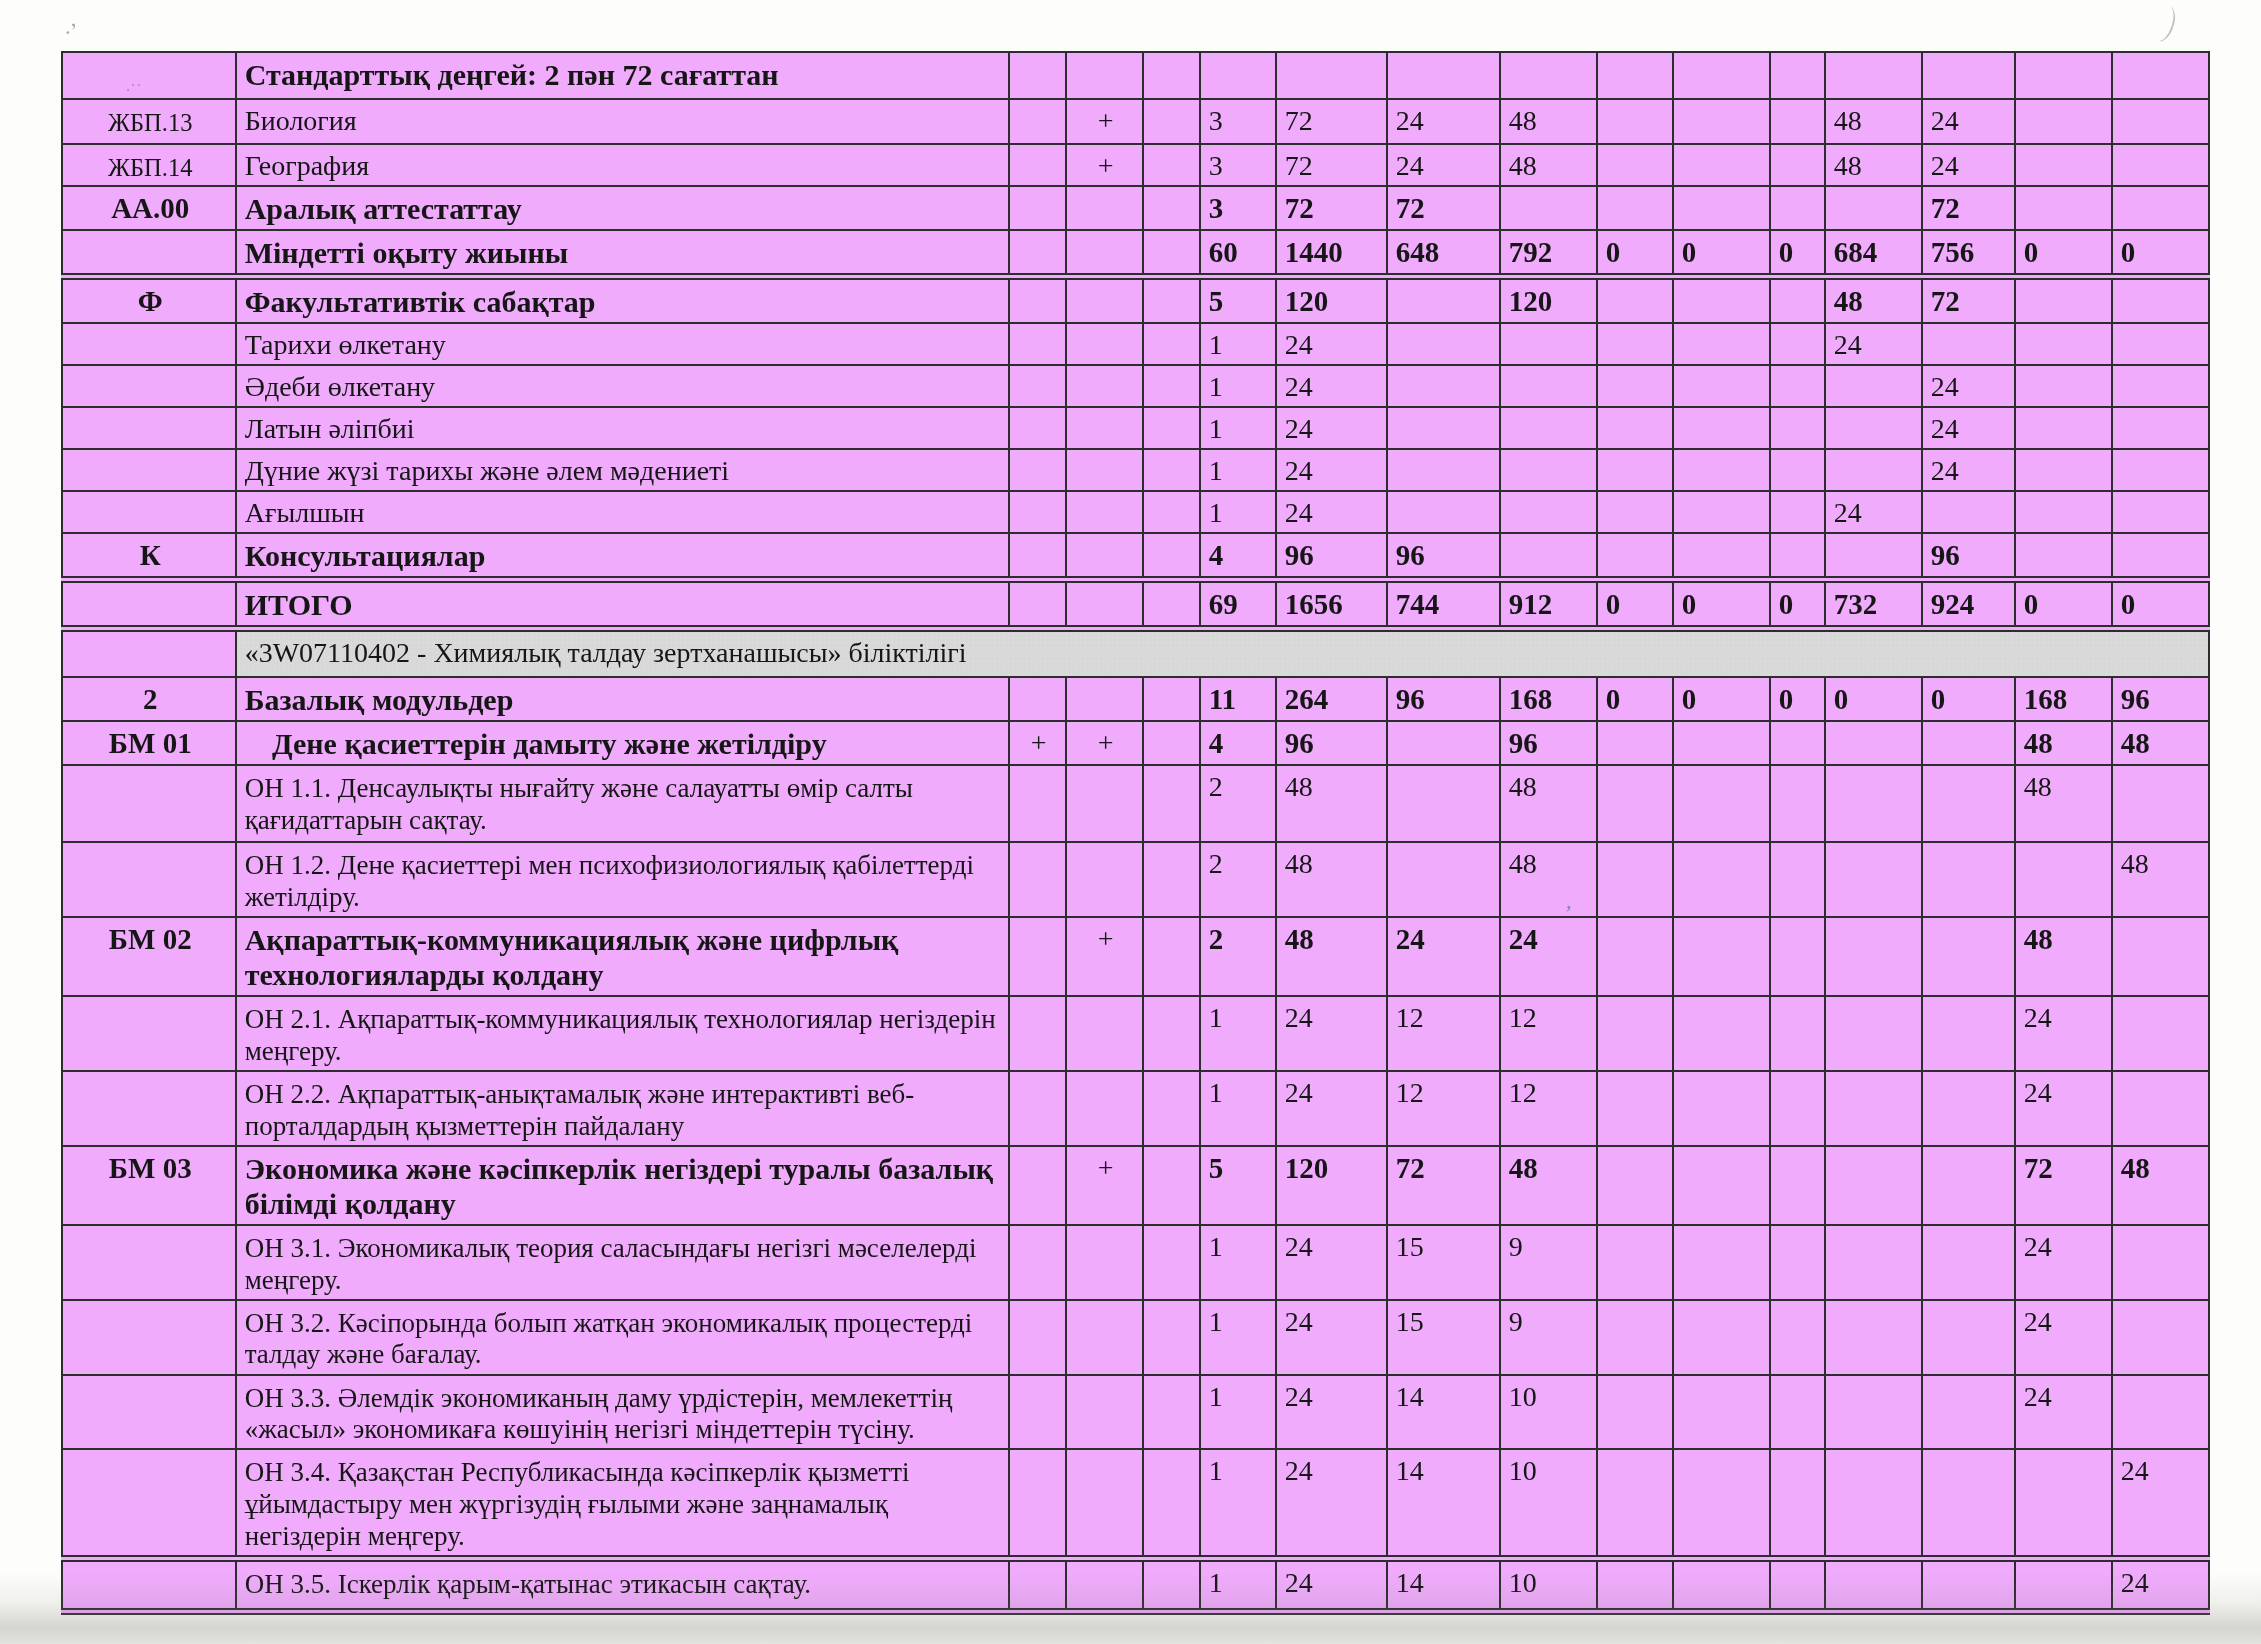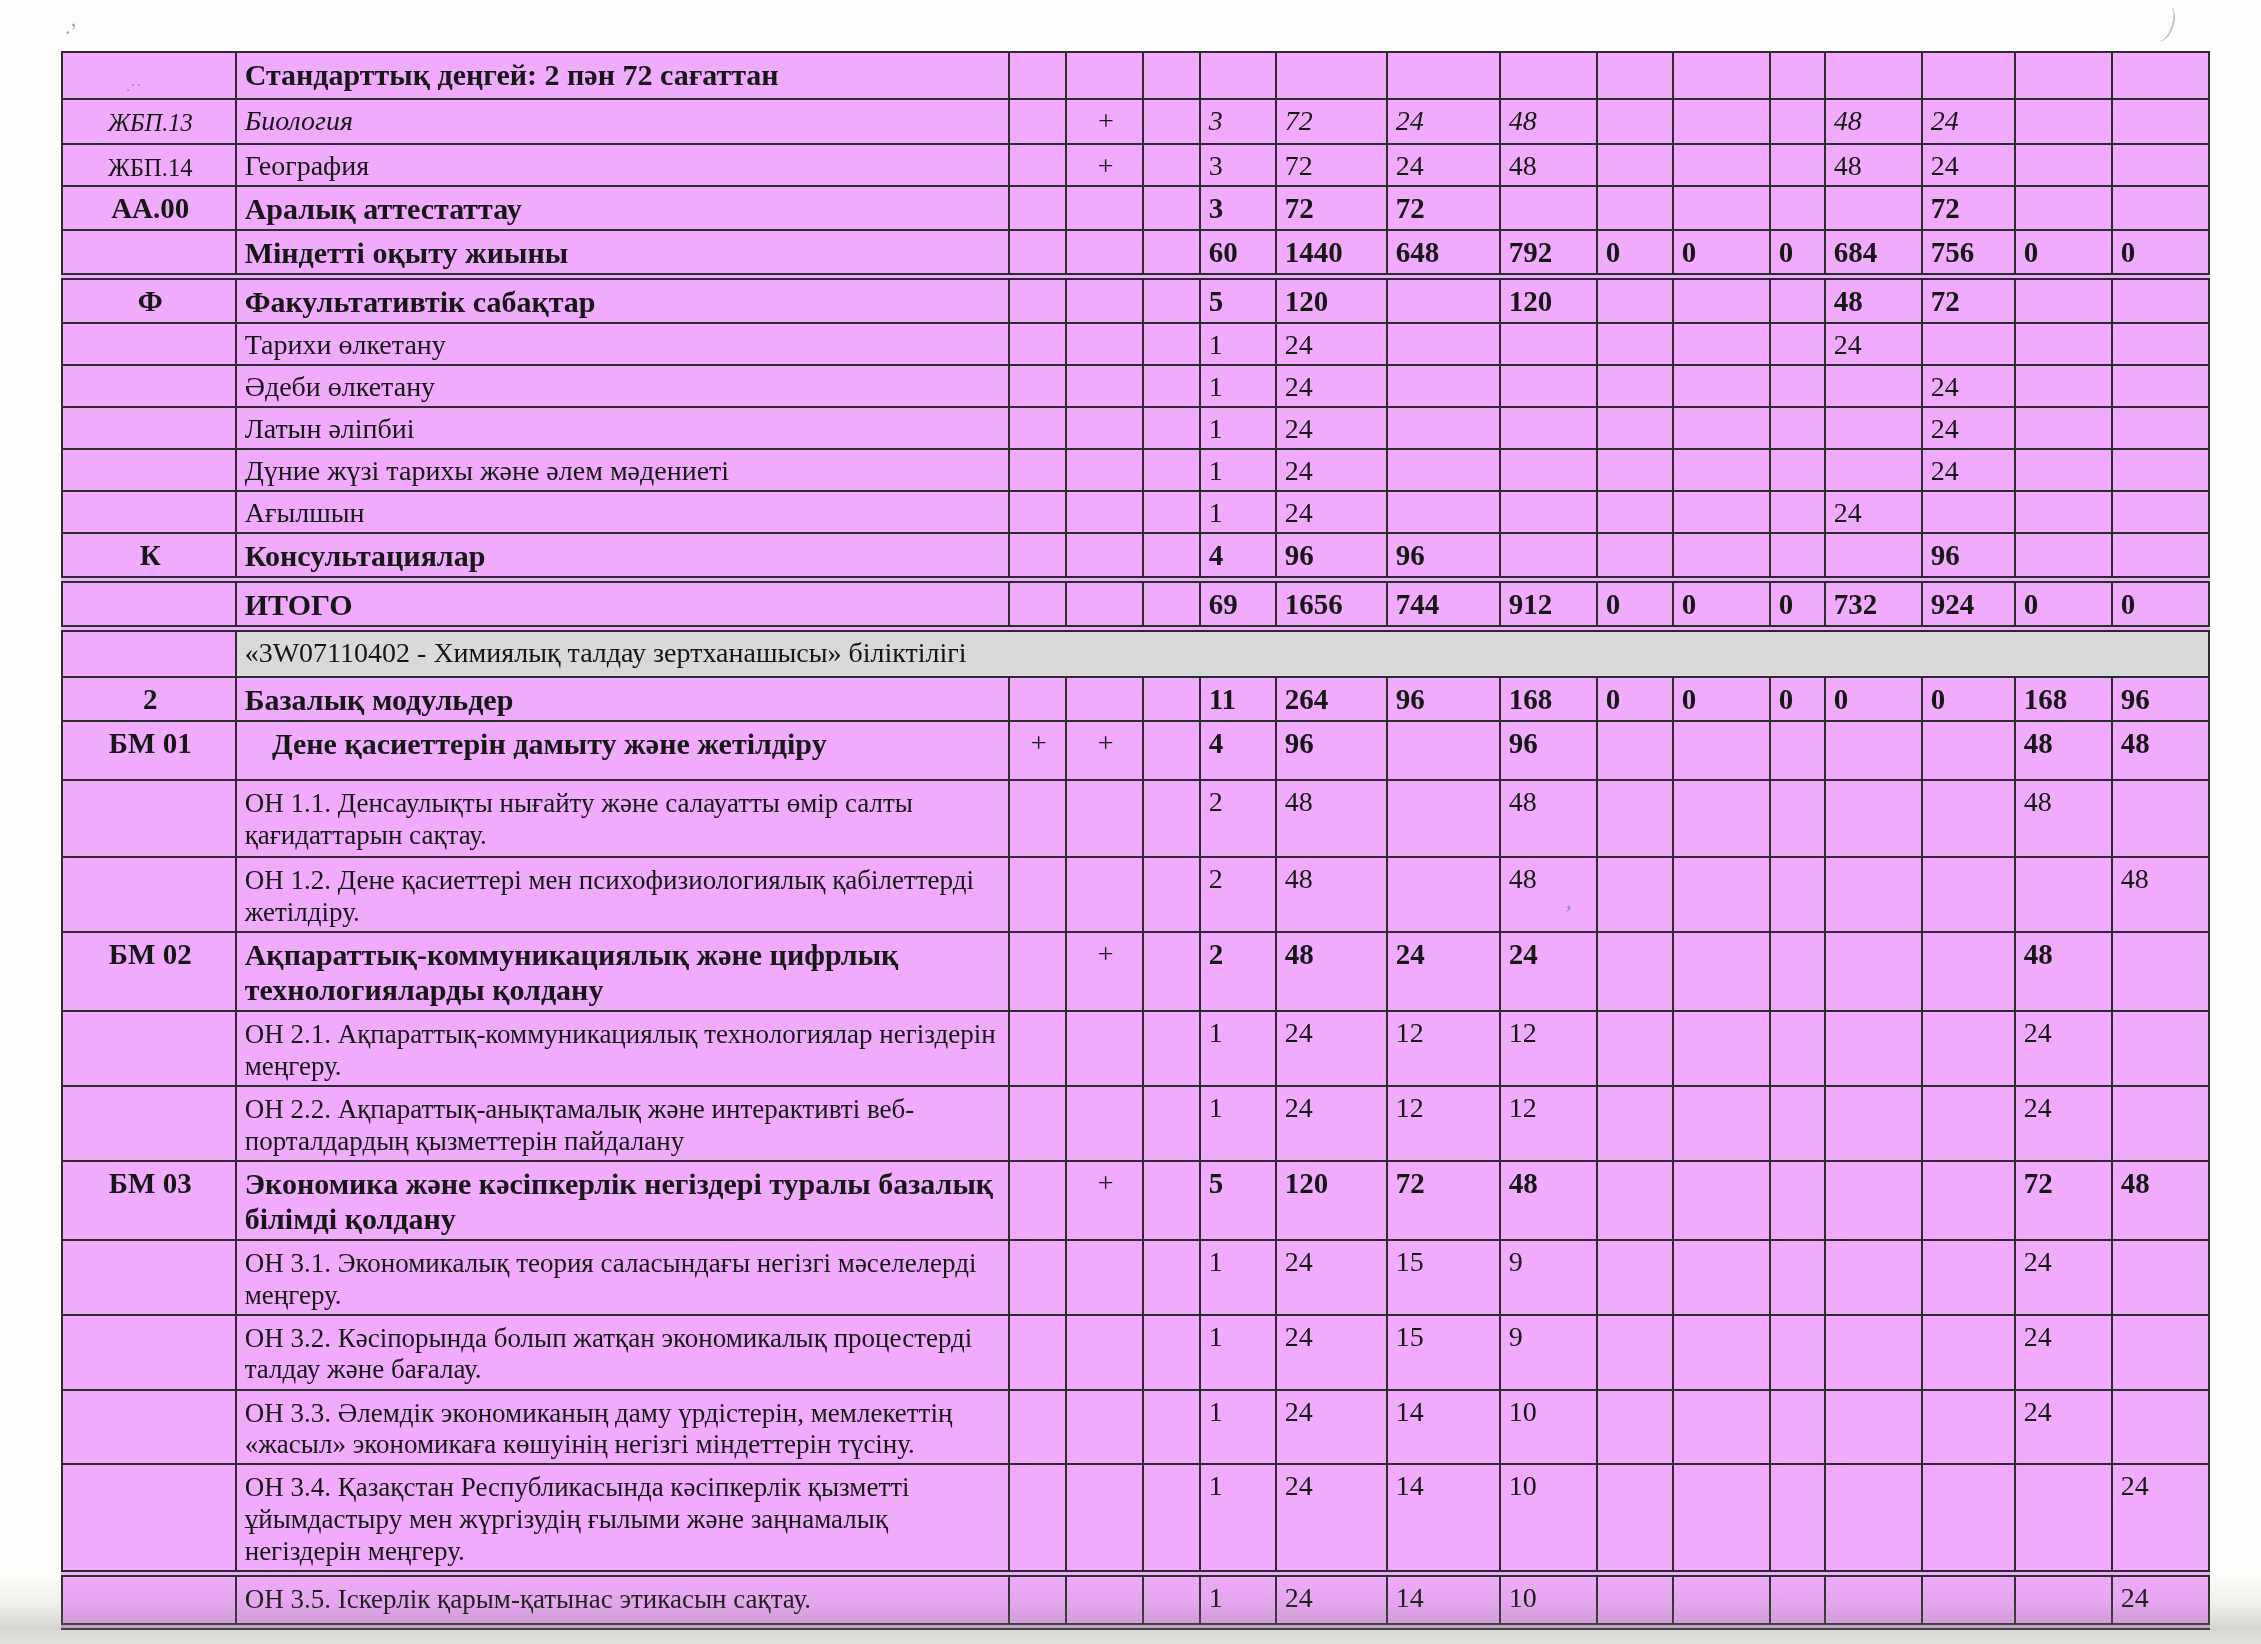--- a/index.html
+++ b/index.html
@@ -106,21 +106,21 @@
           <td class="num-cell"></td>
           <td class="num-cell"></td>
           <td class="num-cell"></td>
           <td class="num-cell"></td>
           <td class="num-cell"></td>
           <td class="num-cell"></td>
           <td class="num-cell"></td>
           <td class="num-cell"></td>
           <td class="num-cell"></td>
         </tr>
-        <tr class="kind-item" style="height: 45px; font-style: italic;">
+        <tr class="kind-item" style="height: 45px;">
           <td class="code-cell">ЖБП.13</td>
           <td class="name-cell">Биология</td>
           <td class="mark-cell"></td>
           <td class="mark-cell">+</td>
           <td class="mark-cell"></td>
           <td class="num-cell">3</td>
           <td class="num-cell">72</td>
           <td class="num-cell">24</td>
           <td class="num-cell">48</td>
           <td class="num-cell"></td>
@@ -344,21 +344,21 @@
           <td class="num-cell">96</td>
           <td class="num-cell">168</td>
           <td class="num-cell">0</td>
           <td class="num-cell">0</td>
           <td class="num-cell">0</td>
           <td class="num-cell">0</td>
           <td class="num-cell">0</td>
           <td class="num-cell">168</td>
           <td class="num-cell">96</td>
         </tr>
-        <tr class="kind-section" style="height: 59px;">
+        <tr class="kind-section" style="height: 44px;">
           <td class="code-cell">БМ 01</td>
           <td class="name-cell indent">Дене қасиеттерін дамыту және жетілдіру</td>
           <td class="mark-cell">+</td>
           <td class="mark-cell">+</td>
           <td class="mark-cell"></td>
           <td class="num-cell">4</td>
           <td class="num-cell">96</td>
           <td class="num-cell"></td>
           <td class="num-cell">96</td>
           <td class="num-cell"></td>

